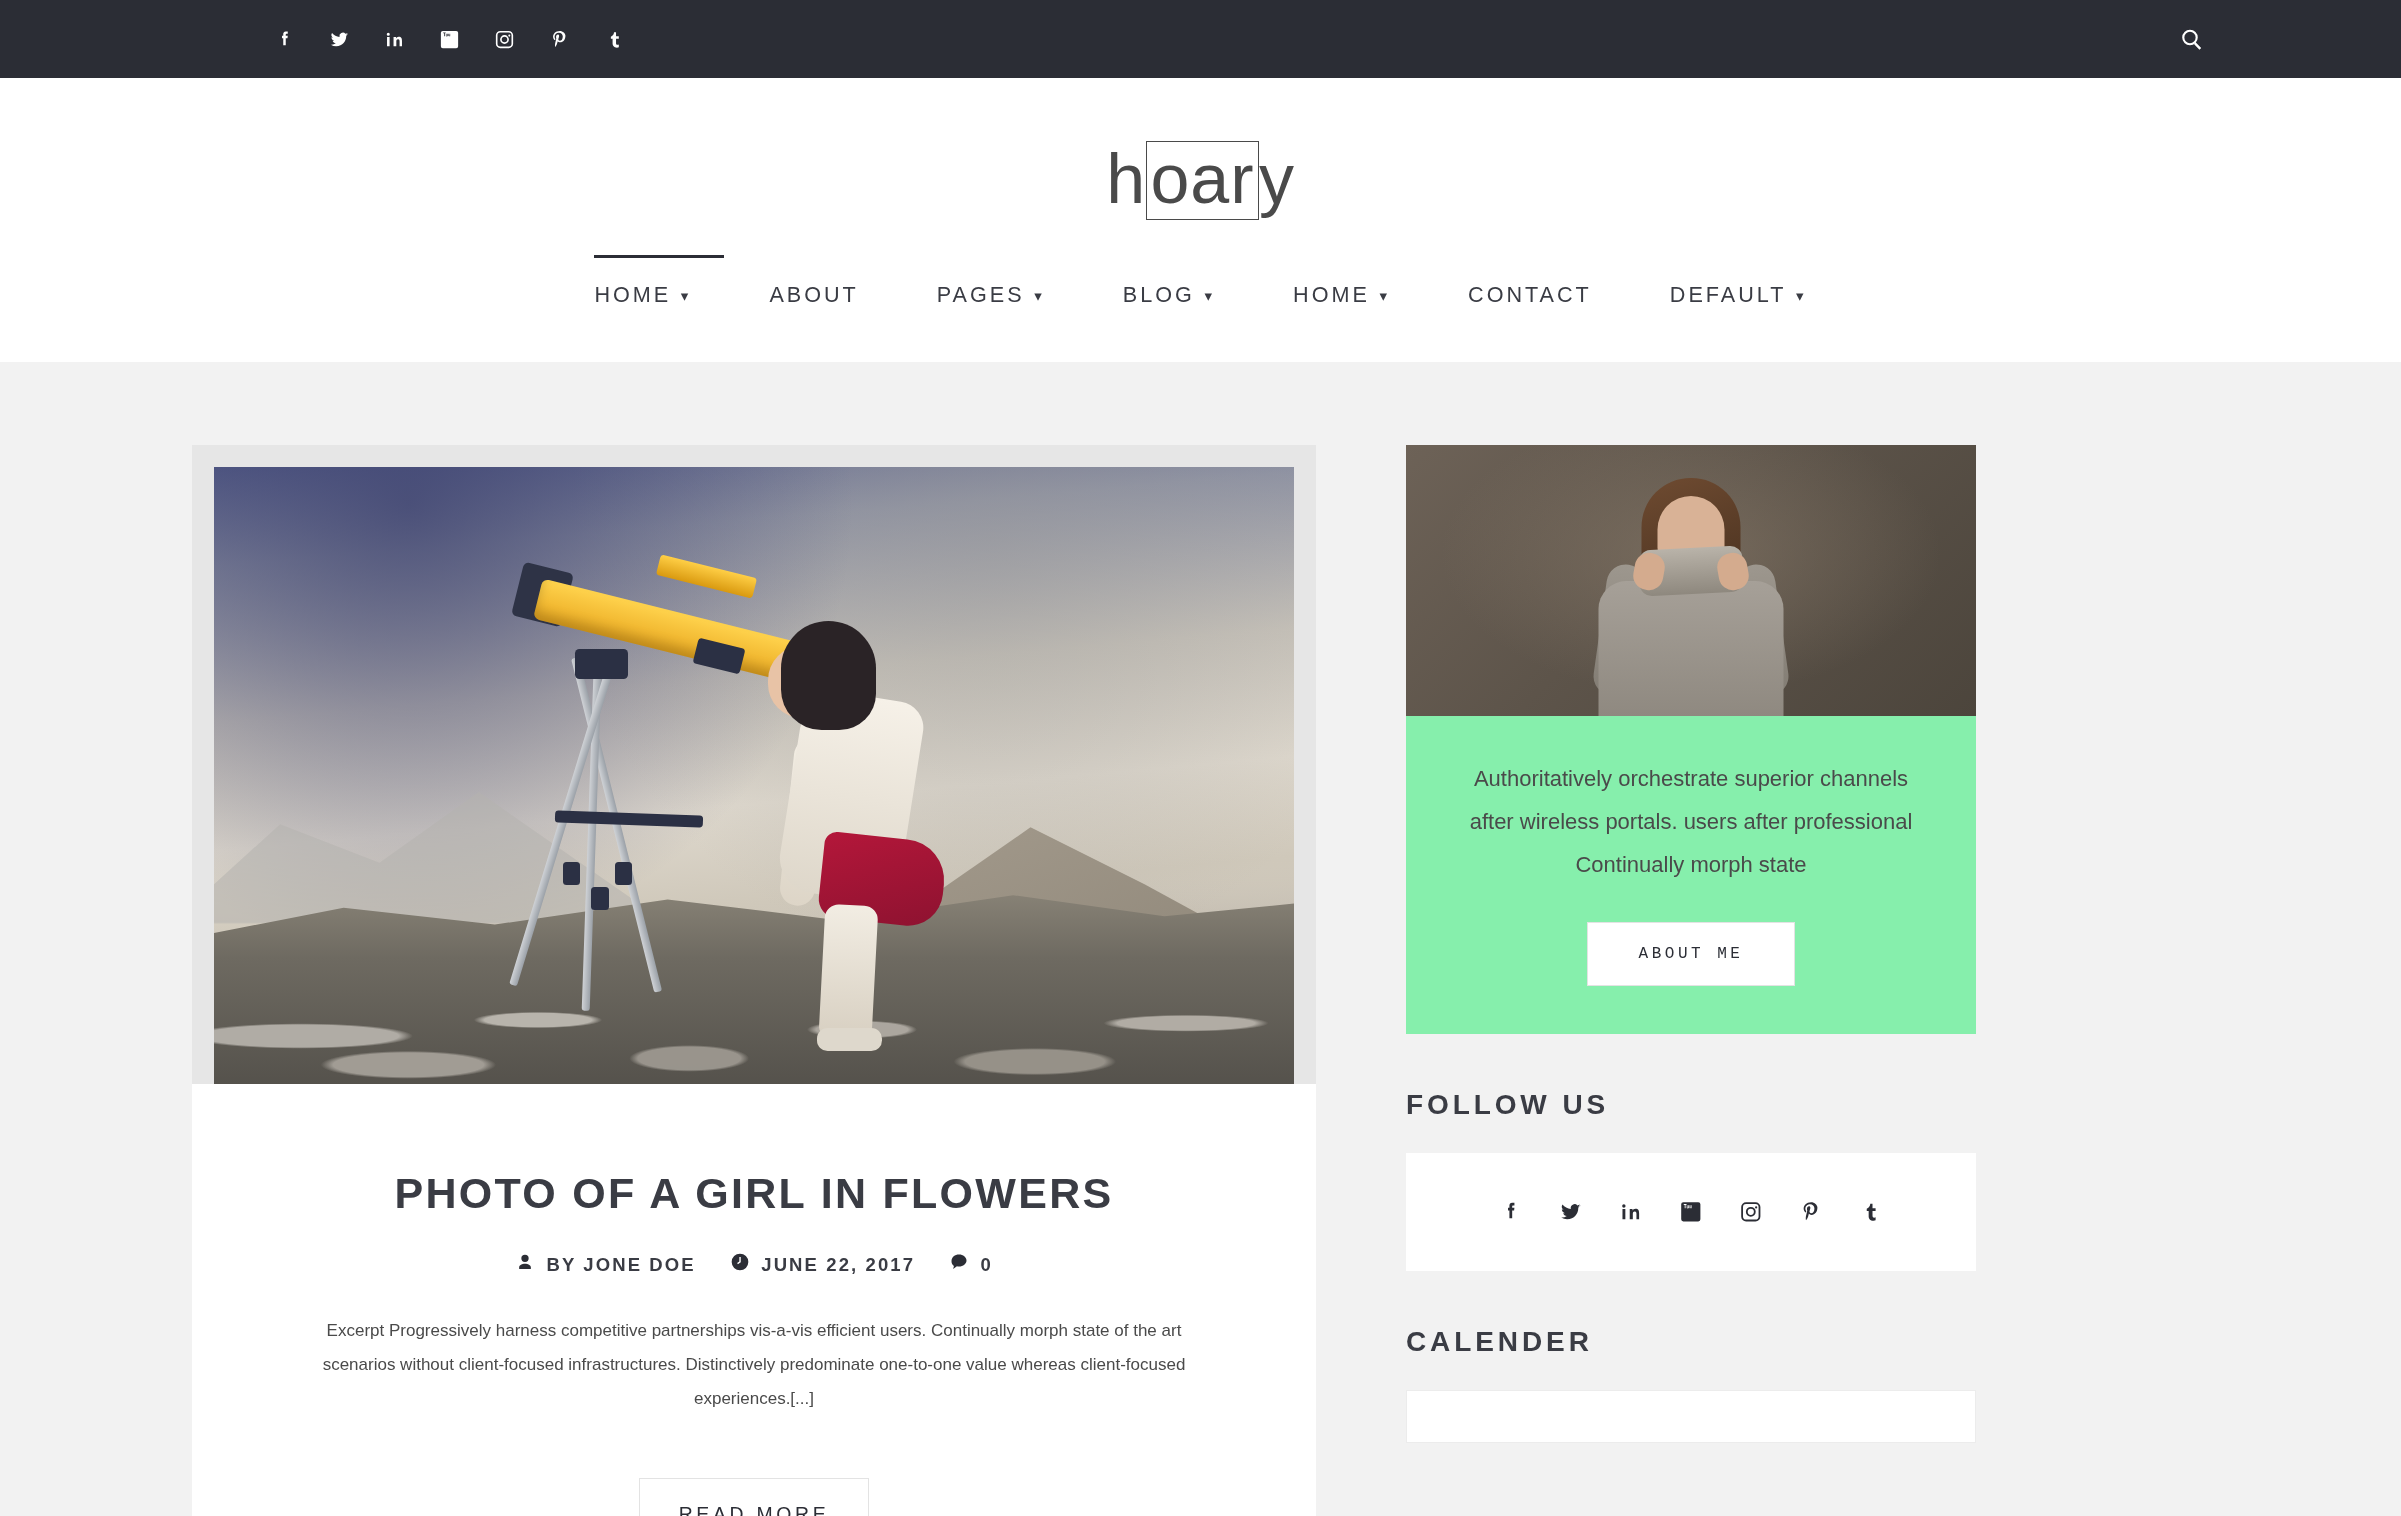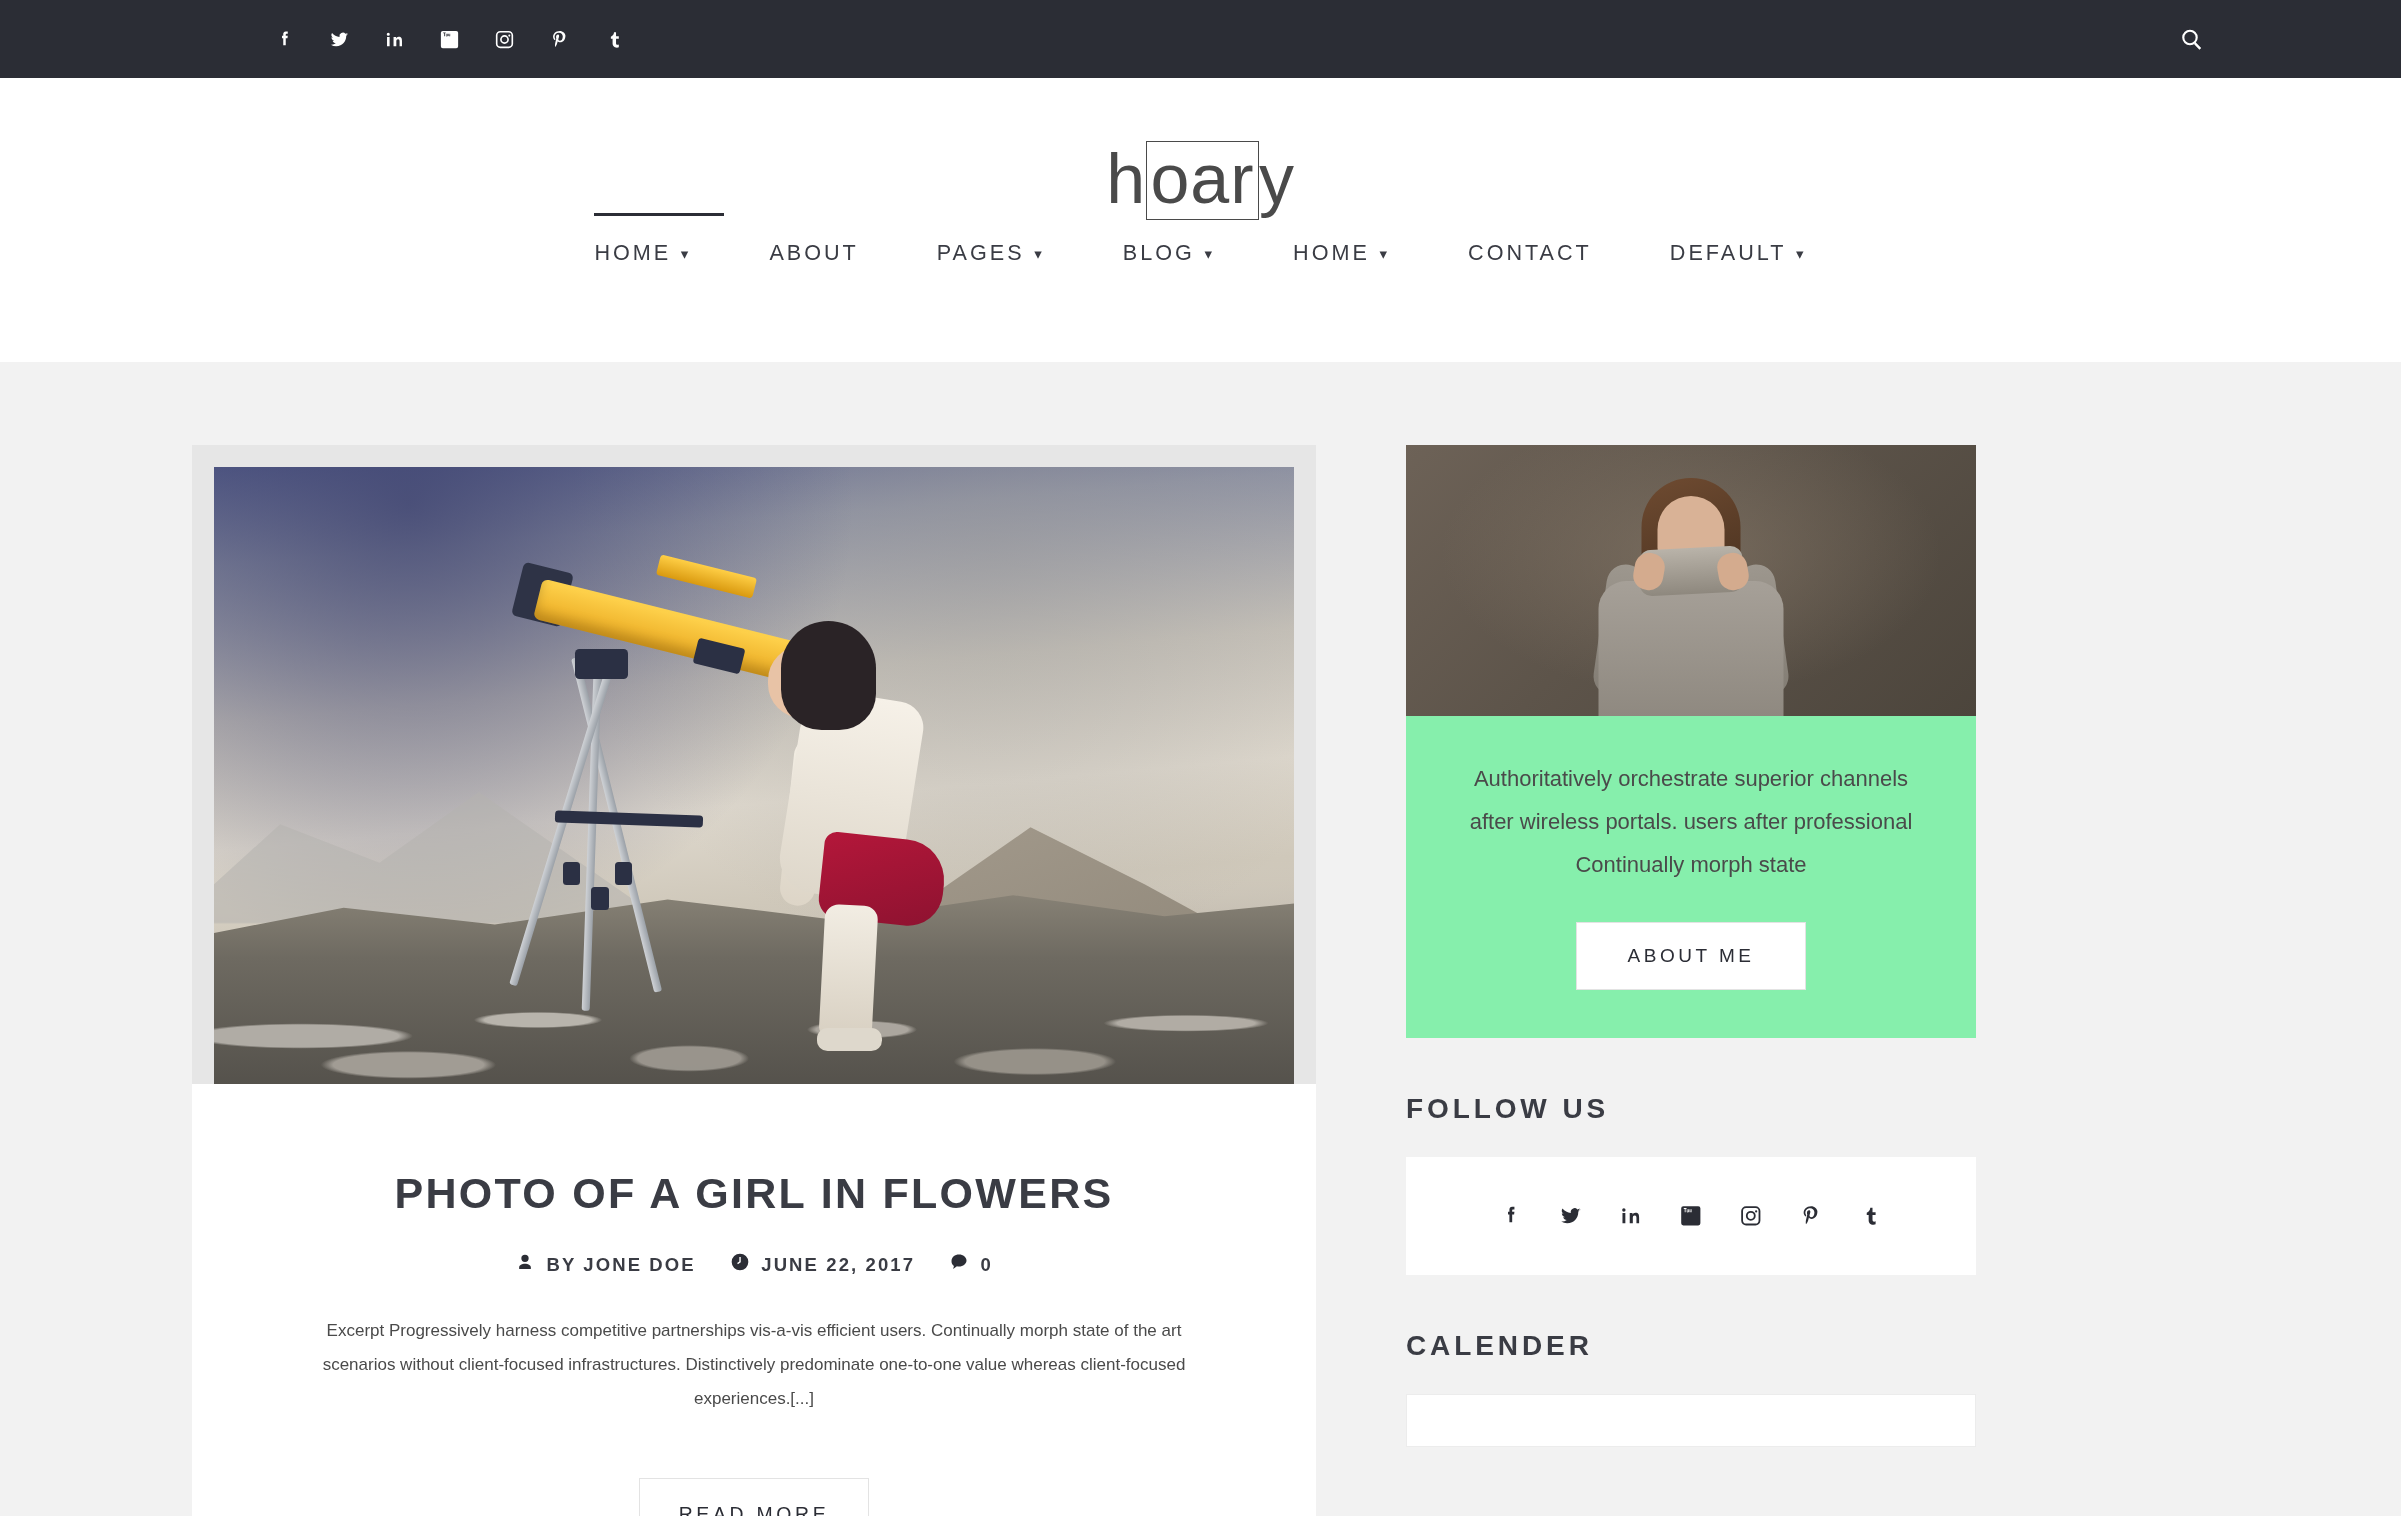--- a/index.html
+++ b/index.html
@@ -70,21 +70,21 @@
   }
   .logo .boxed {
     border: 1.8px solid #4a4a4a;
     padding: 8.8px 3.5px 10.6px 3.5px;
     margin: 0 0px;
     line-height: 0.82;
     text-align: center;
   }
 
   .nav {
-    margin-top: 20px;
+    margin-top: 62px;
     display: flex;
     align-items: flex-end;
     gap: 0;
   }
   .nav-item {
     position: relative;
     padding: 0 39px;
     font-size: 21.6px;
     letter-spacing: 3px;
     color: #3a3c44;
@@ -397,25 +397,26 @@
     text-align: center;
     font-size: 22px;
     line-height: 1.95;
     color: #4a4a4a;
   }
   .about-btn-wrap { display: flex; justify-content: center; padding: 35px 0 48px 0; }
   .about-btn {
     border: 0.9px solid #e3e3e3;
     background: #ffffff;
     padding: 22px 51px;
-    font-size: 19px;
+    font-size: 16px;
     letter-spacing: 3.5px;
     color: #2b2d35;
     cursor: pointer;
     white-space: nowrap;
+    font-family: Liberation Mono, monospace;
   }
 
   .widget-title {
     text-align: left;
     font-size: 28px;
     letter-spacing: 3.9px;
     color: #3a3c44;
     font-weight: 700;
     margin-bottom: 32px;
   }

